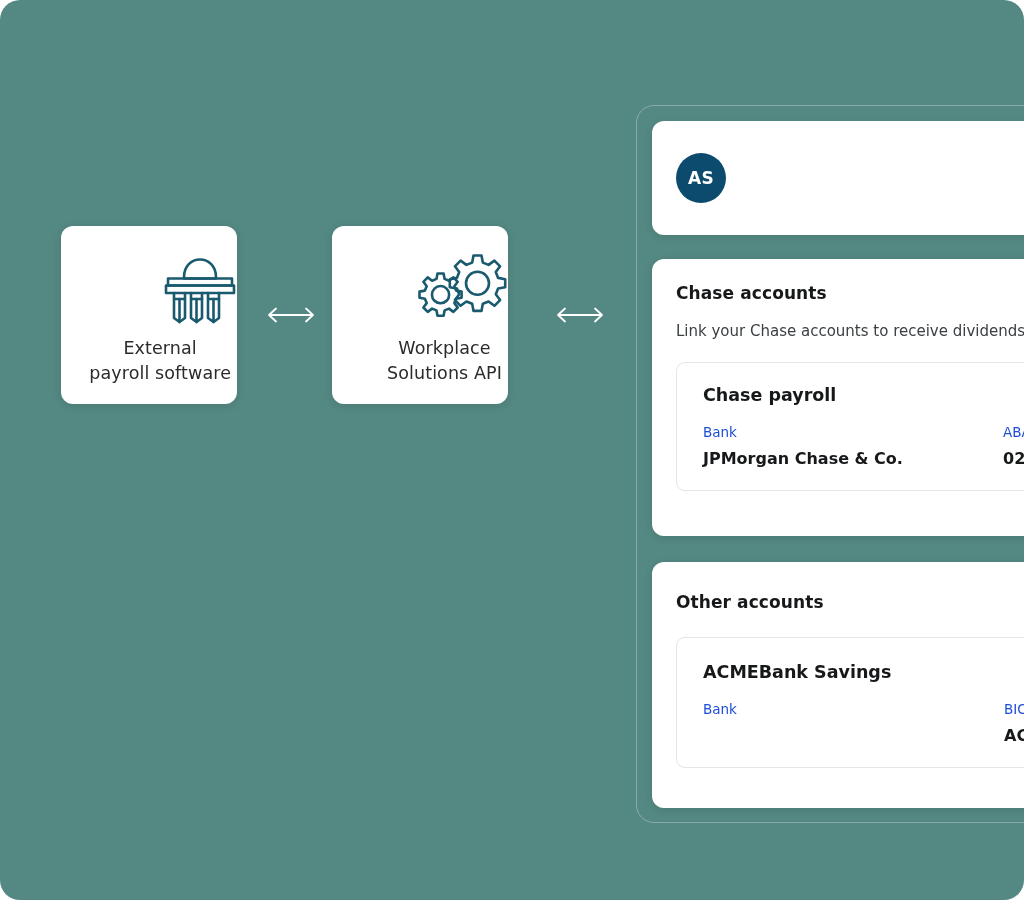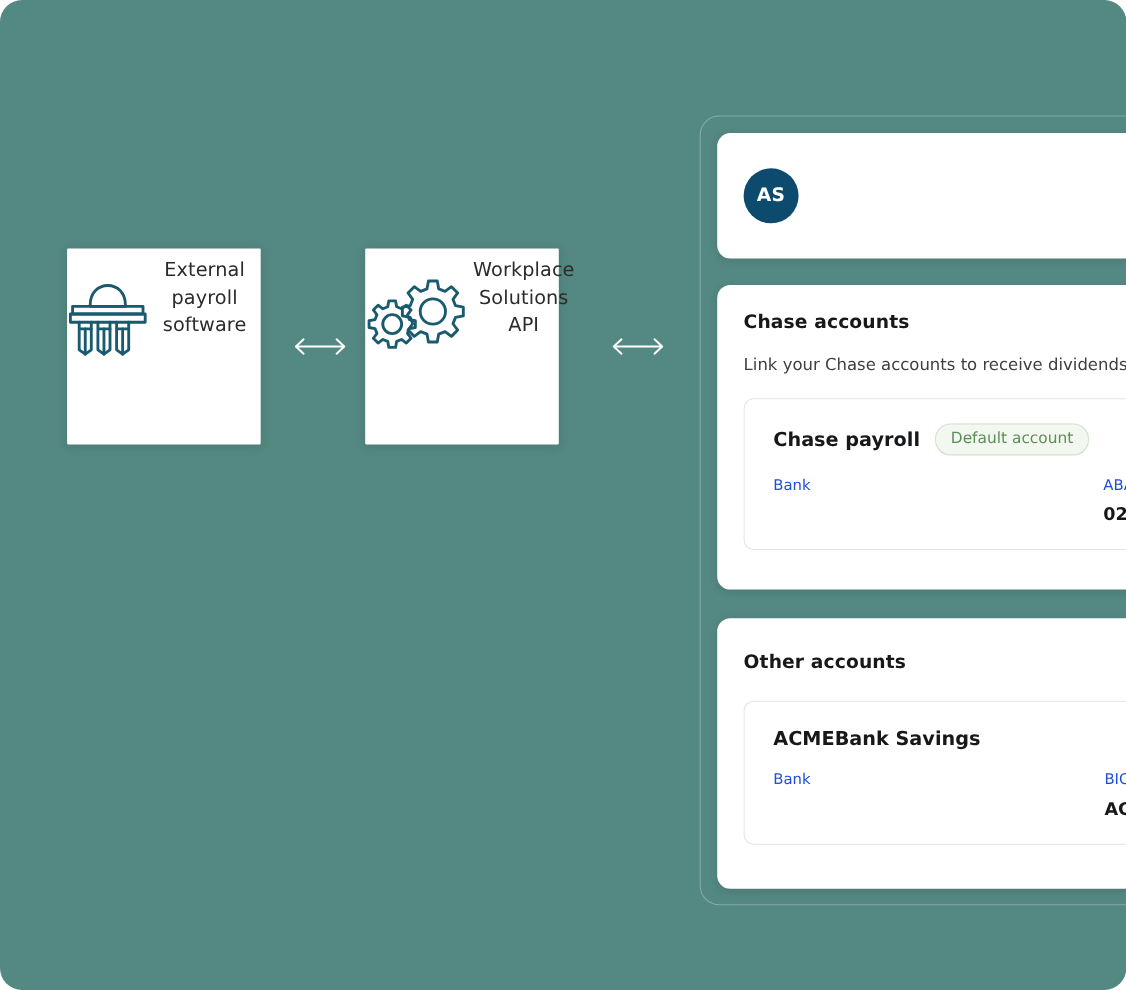--- a/index.html
+++ b/index.html
@@ -22,24 +22,25 @@
     border-radius: 20px;
     overflow: hidden;
   }
 
   
   .flow-card {
     position: absolute;
     width: 176px;
     height: 178px;
     background: #ffffff;
-    border-radius: 1px;
+    border-radius: 12px;
     box-shadow: 0 2px 10px rgba(0,0,0,0.10);
     display: flex;
-    align-items: flex-start;
+    flex-direction: column;
+    align-items: flex-end;
     justify-content: flex-start;
   }
   #card-payroll { left: 61px; top: 226px; }
   #card-api     { left: 332px; top: 226px; }
 
   .flow-icon {
     margin-top: 26px;
     height: 76px;
     display: flex;
     align-items: center;
@@ -265,25 +266,25 @@
     <div class="avatar">AS</div>
   </div>
 
   <div class="panel-card" id="card-chase">
     <div class="section-title">Chase accounts</div>
     <div class="section-desc">Link your Chase accounts to receive dividends, sa</div>
 
     <div class="account-box">
       <div class="account-head">
         <span class="account-name">Chase payroll</span>
-        <span class="badge">Default account</span>
       </div>
       <div class="field-row">
         <div class="field" style="width:300px">
           <div class="field-label">Bank</div>
+          <div class="field-value">JPMorgan Chase &amp; Co.</div>
         </div>
         <div class="field">
           <div class="field-label">ABA</div>
           <div class="field-value">0212</div>
         </div>
       </div>
     </div>
   </div>
 
   <div class="panel-card" id="card-other">

